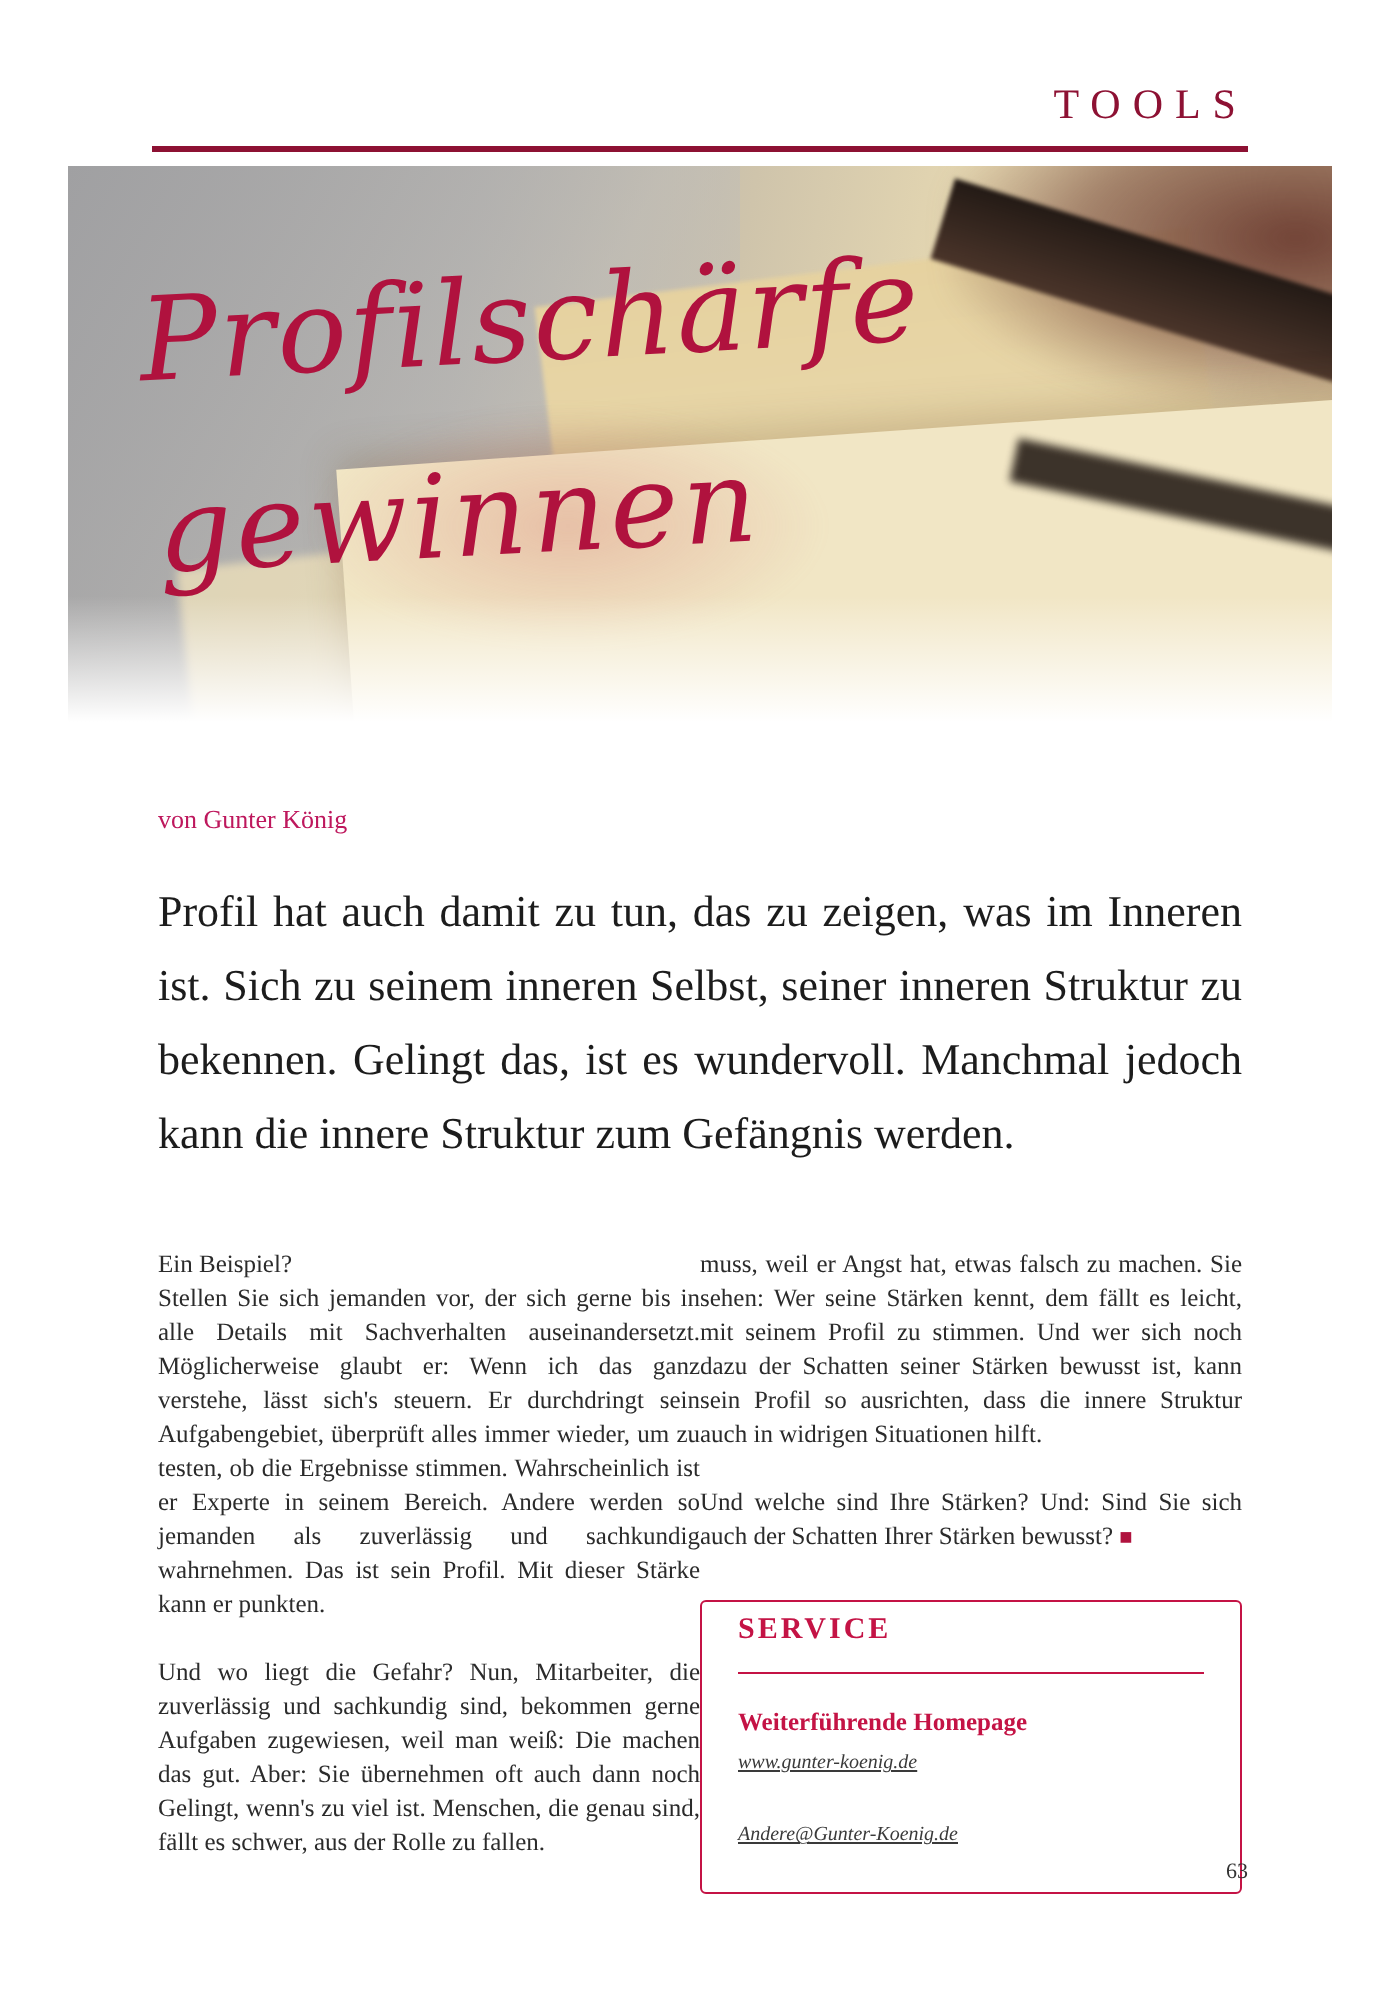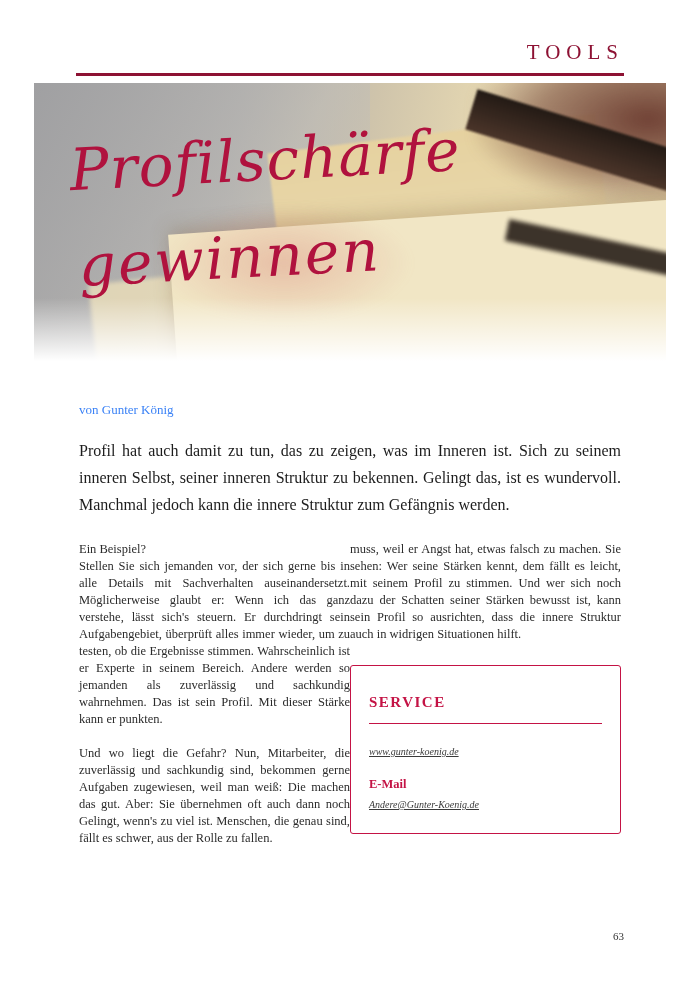--- a/index.html
+++ b/index.html
@@ -95,50 +95,50 @@
     transform:rotate(-3deg);
     line-height:1.0;
   }
   .hero-title .line1{font-size:58px;letter-spacing:1px;}
   .hero-title .line2{font-size:58px;margin-top:38px;margin-left:4px;letter-spacing:2px;}
   
   .content{padding:0 45px;}
   .byline{
     margin-top:34px;
     font-size:13px;
-    color:#3b82f6;
+    color:#be185d;
   }
   .intro{
     margin:20px 0 0 0;
-    font-size:16px;
+    font-size:22px;
     line-height:1.68;
     text-align:justify;
     color:#1c1c1c;
   }
   .columns{
     display:flex;
-    margin-top:22px;
+    margin-top:38px;
     font-family:Liberation Serif, serif;
   }
   .col{
     width:292px;
     font-size:12.5px;
     line-height:17px;
     text-align:justify;
     color:#2b2b2b;
   }
   .col p{margin:0;}
   .col p.spaced{margin-top:17px;}
   .endmark{color:#b0123e;font-size:11px;}
   
   .service-box{
     margin-top:22px;
     border:1.5px solid #c41345;
     border-radius:3px;
-    padding:28px 18px 20px 18px;
+    padding:6px 18px 20px 18px;
     background:#ffffff;
   }
   .service-title{
     color:#c41345;
     font-weight:bold;
     font-size:15px;
     letter-spacing:1.5px;
   }
   .service-rule{
     height:1.5px;
@@ -201,29 +201,30 @@
 
     <div class="columns">
       <div class="col">
         <p>Ein Beispiel?</p>
         <p>Stellen Sie sich jemanden vor, der sich gerne bis in alle Details mit Sachverhalten auseinandersetzt. Möglicherweise glaubt er: Wenn ich das ganz verstehe, lässt sich's steuern. Er durchdringt sein Aufgabengebiet, überprüft alles immer wieder, um zu testen, ob die Ergebnisse stimmen. Wahrscheinlich ist er Experte in seinem Bereich. Andere werden so jemanden als zuverlässig und sachkundig wahrnehmen. Das ist sein Profil. Mit dieser Stärke kann er punkten.</p>
         <p class="spaced">Und wo liegt die Gefahr? Nun, Mitarbeiter, die zuverlässig und sachkundig sind, bekommen gerne Aufgaben zugewiesen, weil man weiß: Die machen das gut. Aber: Sie übernehmen oft auch dann noch Gelingt, wenn's zu viel ist. Menschen, die genau sind, fällt es schwer, aus der Rolle zu fallen.</p>
       </div>
 
       <div class="col">
         <p>muss, weil er Angst hat, etwas falsch zu machen. Sie sehen: Wer seine Stärken kennt, dem fällt es leicht, mit seinem Profil zu stimmen. Und wer sich noch dazu der Schatten seiner Stärken bewusst ist, kann sein Profil so ausrichten, dass die innere Struktur auch in widrigen Situationen hilft.</p>
+        <p class="spaced"><span>Und welche sind Ihre Stärken? Und: Sind Sie sich auch der Schatten Ihrer Stärken bewusst?</span> <span class="endmark">■</span></p>
 
         <div class="service-box">
           <div class="service-title">SERVICE</div>
           <div class="service-rule"></div>
           <div class="service-item">
+            <div class="service-label">Weiterführende Homepage</div>
             <a class="service-link">www.gunter-koenig.de</a>
           </div>
           <div class="service-item">
-            <div class="service-label">E-Mail</div>
             <a class="service-link">Andere@Gunter-Koenig.de</a>
           </div>
         </div>
       </div>
     </div>
   </div>
 
   <div class="page-number">63</div>
 
 </div>

